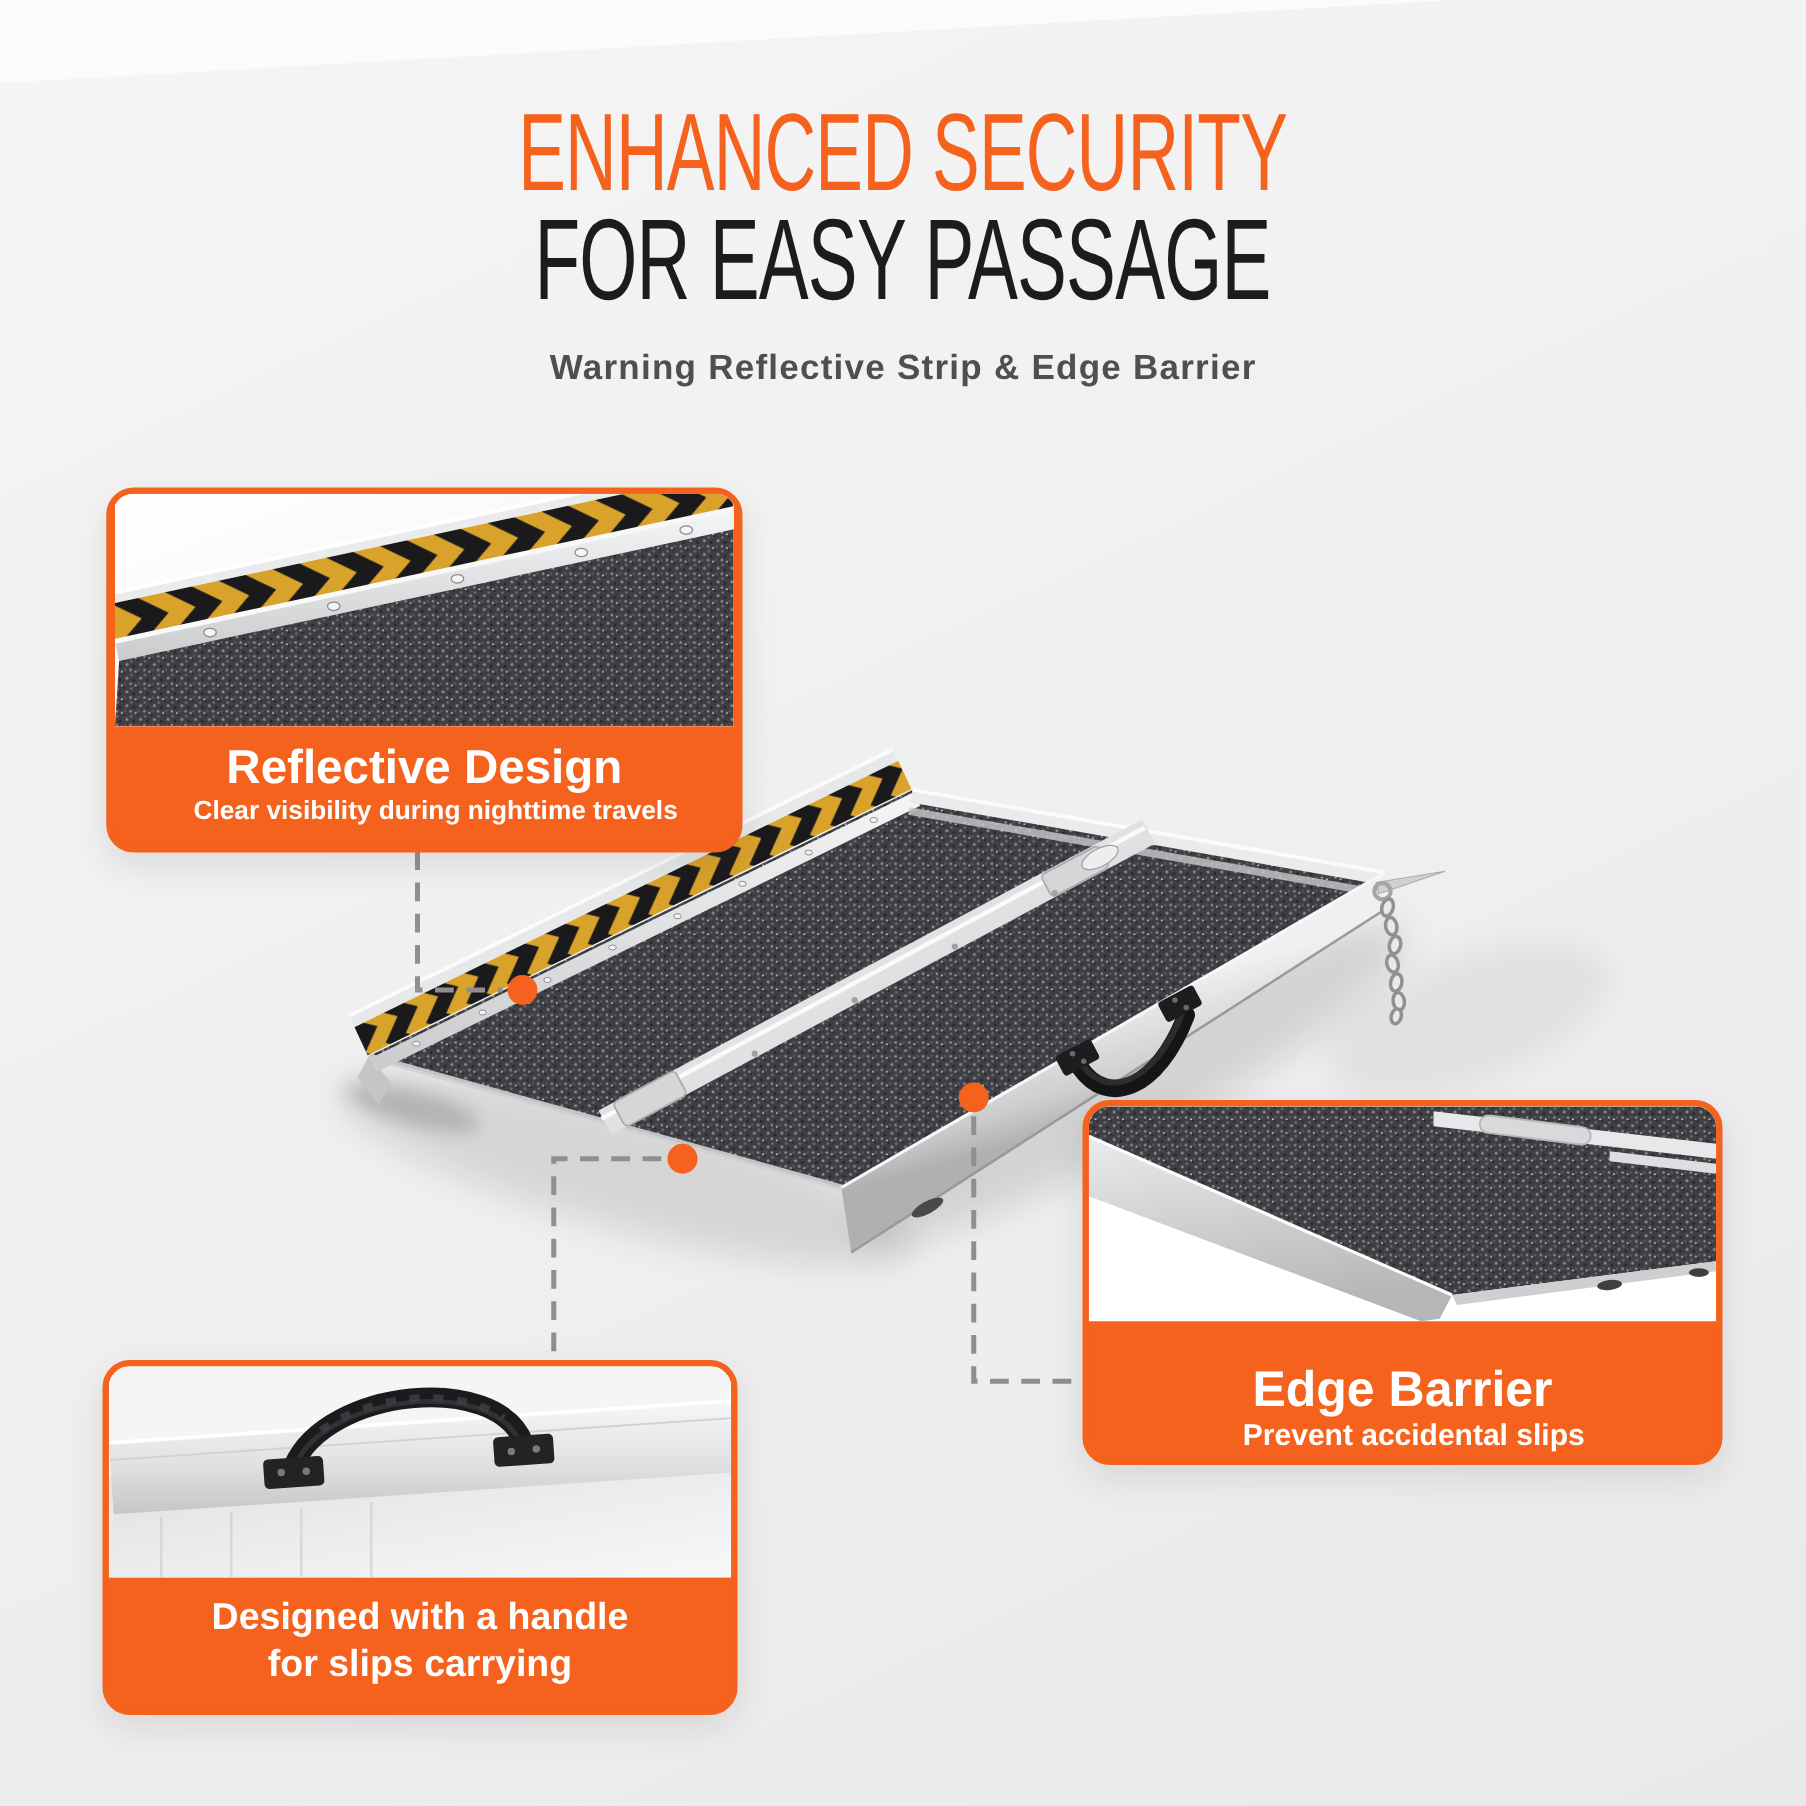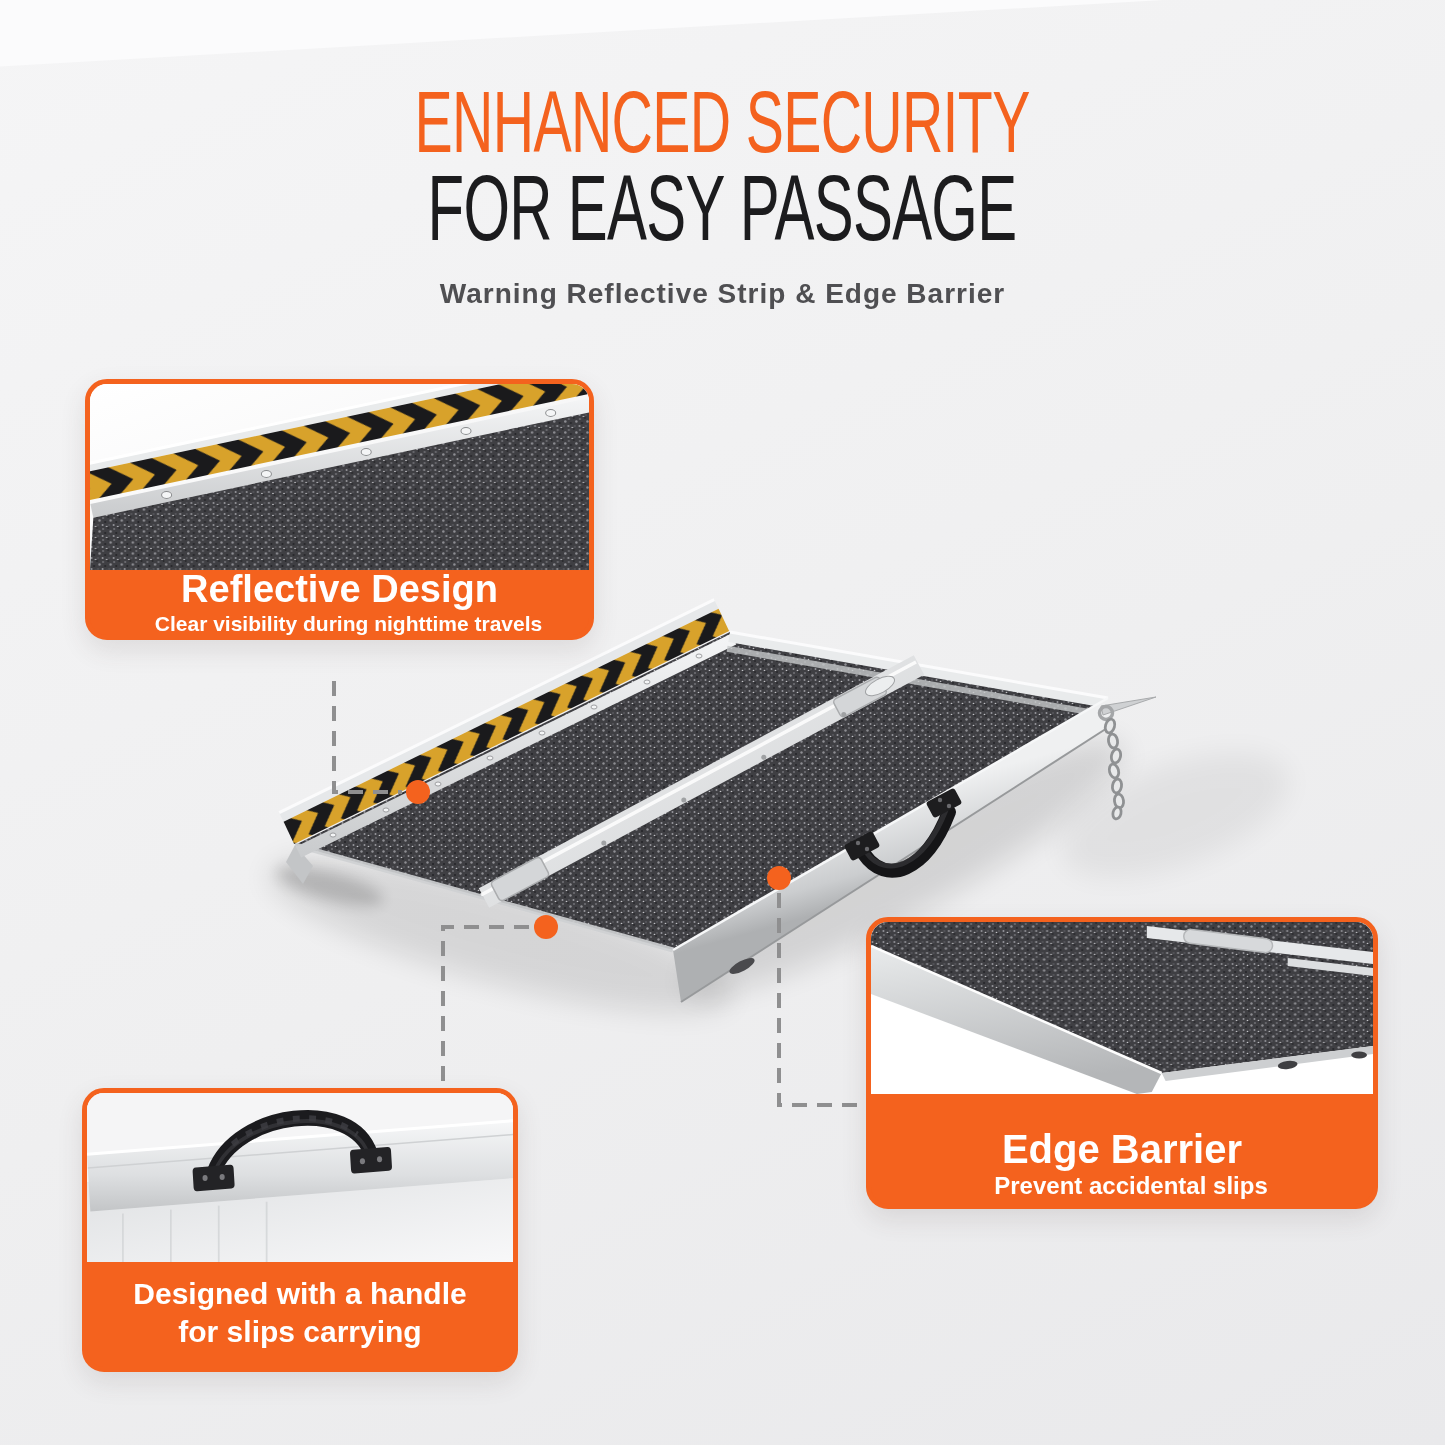--- a/index.html
+++ b/index.html
@@ -39,29 +39,29 @@
     box-shadow:0 10px 26px rgba(70,60,55,.12);
   }
   .card-photo{background:#fff;overflow:hidden;flex:0 0 auto;}
   .card-photo svg{display:block;width:100%;height:100%;}
   .card-caption{
     flex:1 1 auto;display:flex;flex-direction:column;justify-content:center;align-items:center;
     color:#fff;text-align:center;gap:5px;padding-bottom:4px;
   }
   .cap-title{font-weight:700;line-height:1;}
   .cap-sub{font-weight:700;line-height:1;margin-left:18px;}
-  #card-reflective{left:85px;top:379px;width:509px;height:261px;}
+  #card-reflective{left:85px;top:390px;width:509px;height:292px;align-items:center;}
   #card-reflective .card-photo{height:186px;}
   #card-reflective .cap-title{font-size:38px;}
   #card-reflective .cap-sub{font-size:21px;}
-  #card-edge{left:866px;top:917px;width:512px;height:292px;gap:32px;}
+  #card-edge{left:866px;top:880px;width:512px;height:292px;gap:32px;}
   #card-edge .card-photo{height:172px;}
   #card-edge .cap-title{font-size:40px;}
   #card-edge .cap-sub{font-size:24px;}
-  #card-handle{left:82px;top:1088px;width:436px;height:284px;}
+  #card-handle{left:82px;top:1088px;width:508px;height:284px;}
   #card-handle .card-photo{height:169px;}
   #card-handle .cap-title{font-size:30px;line-height:1.25;}
 </style>
 </head>
 <body>
 
 <div class="canvas">
 
   <div class="hline title1"><span class="squeeze">ENHANCED SECURITY</span></div>
   <div class="hline title2"><span class="squeeze">FOR EASY PASSAGE</span></div>

